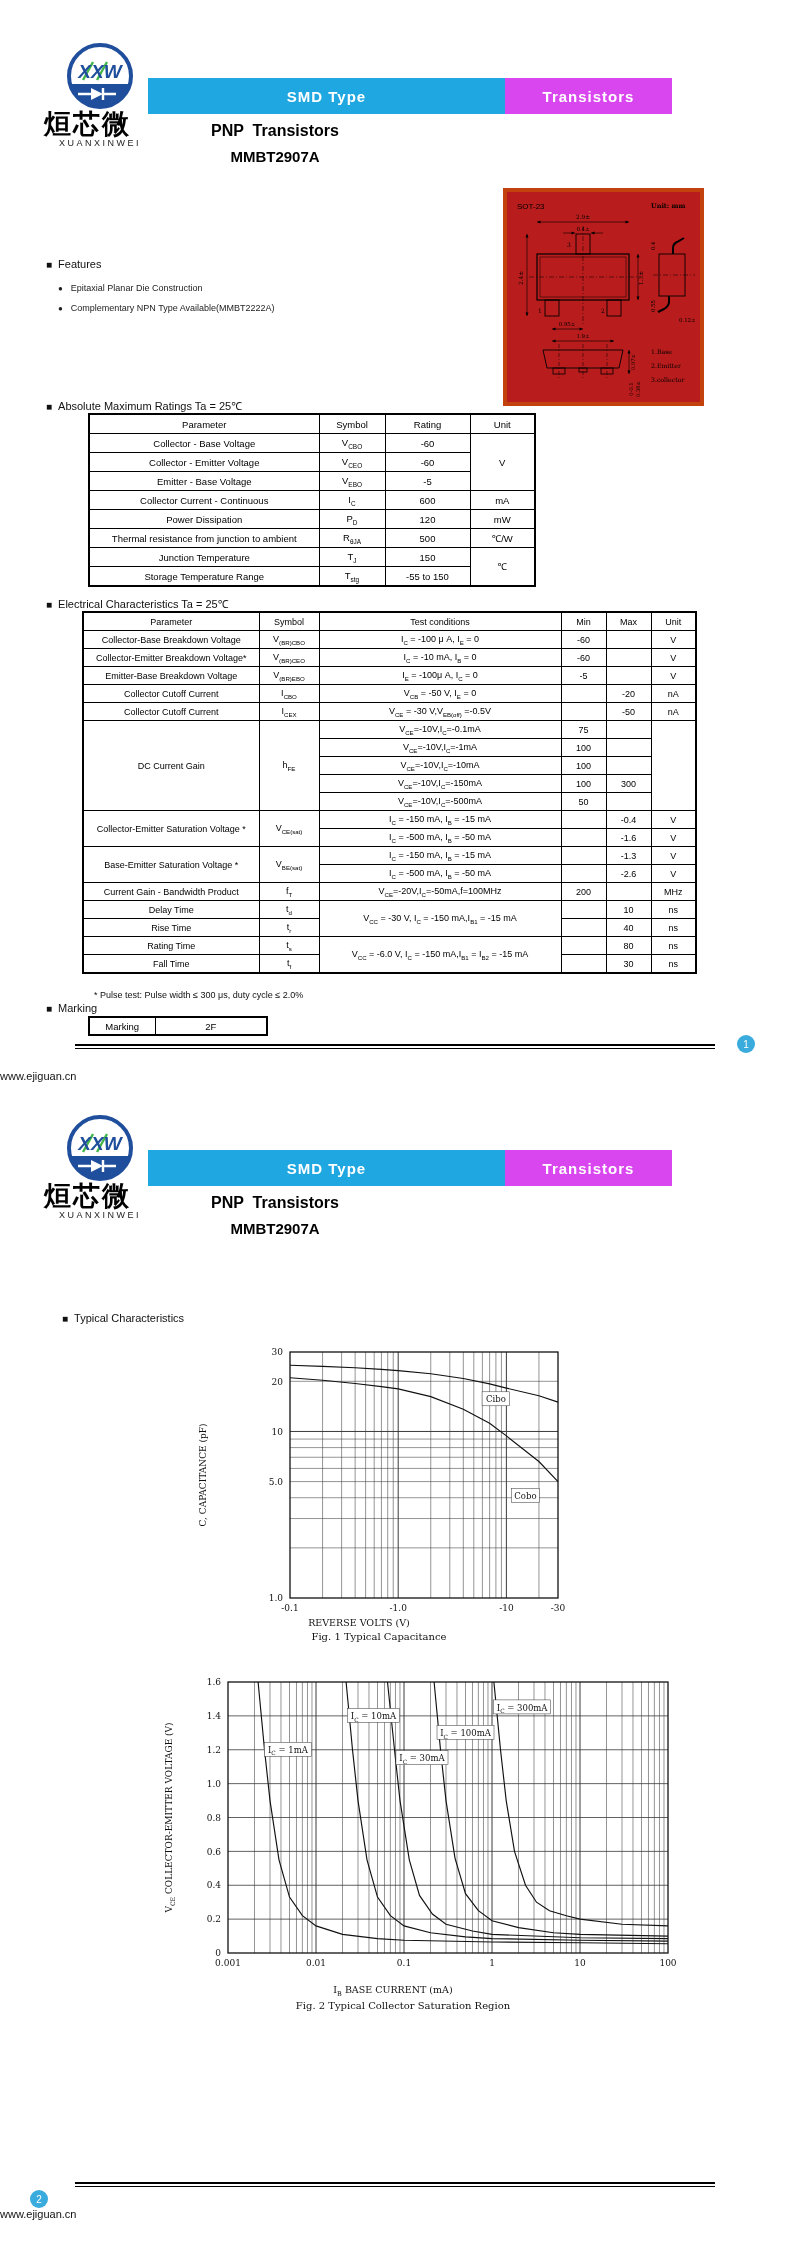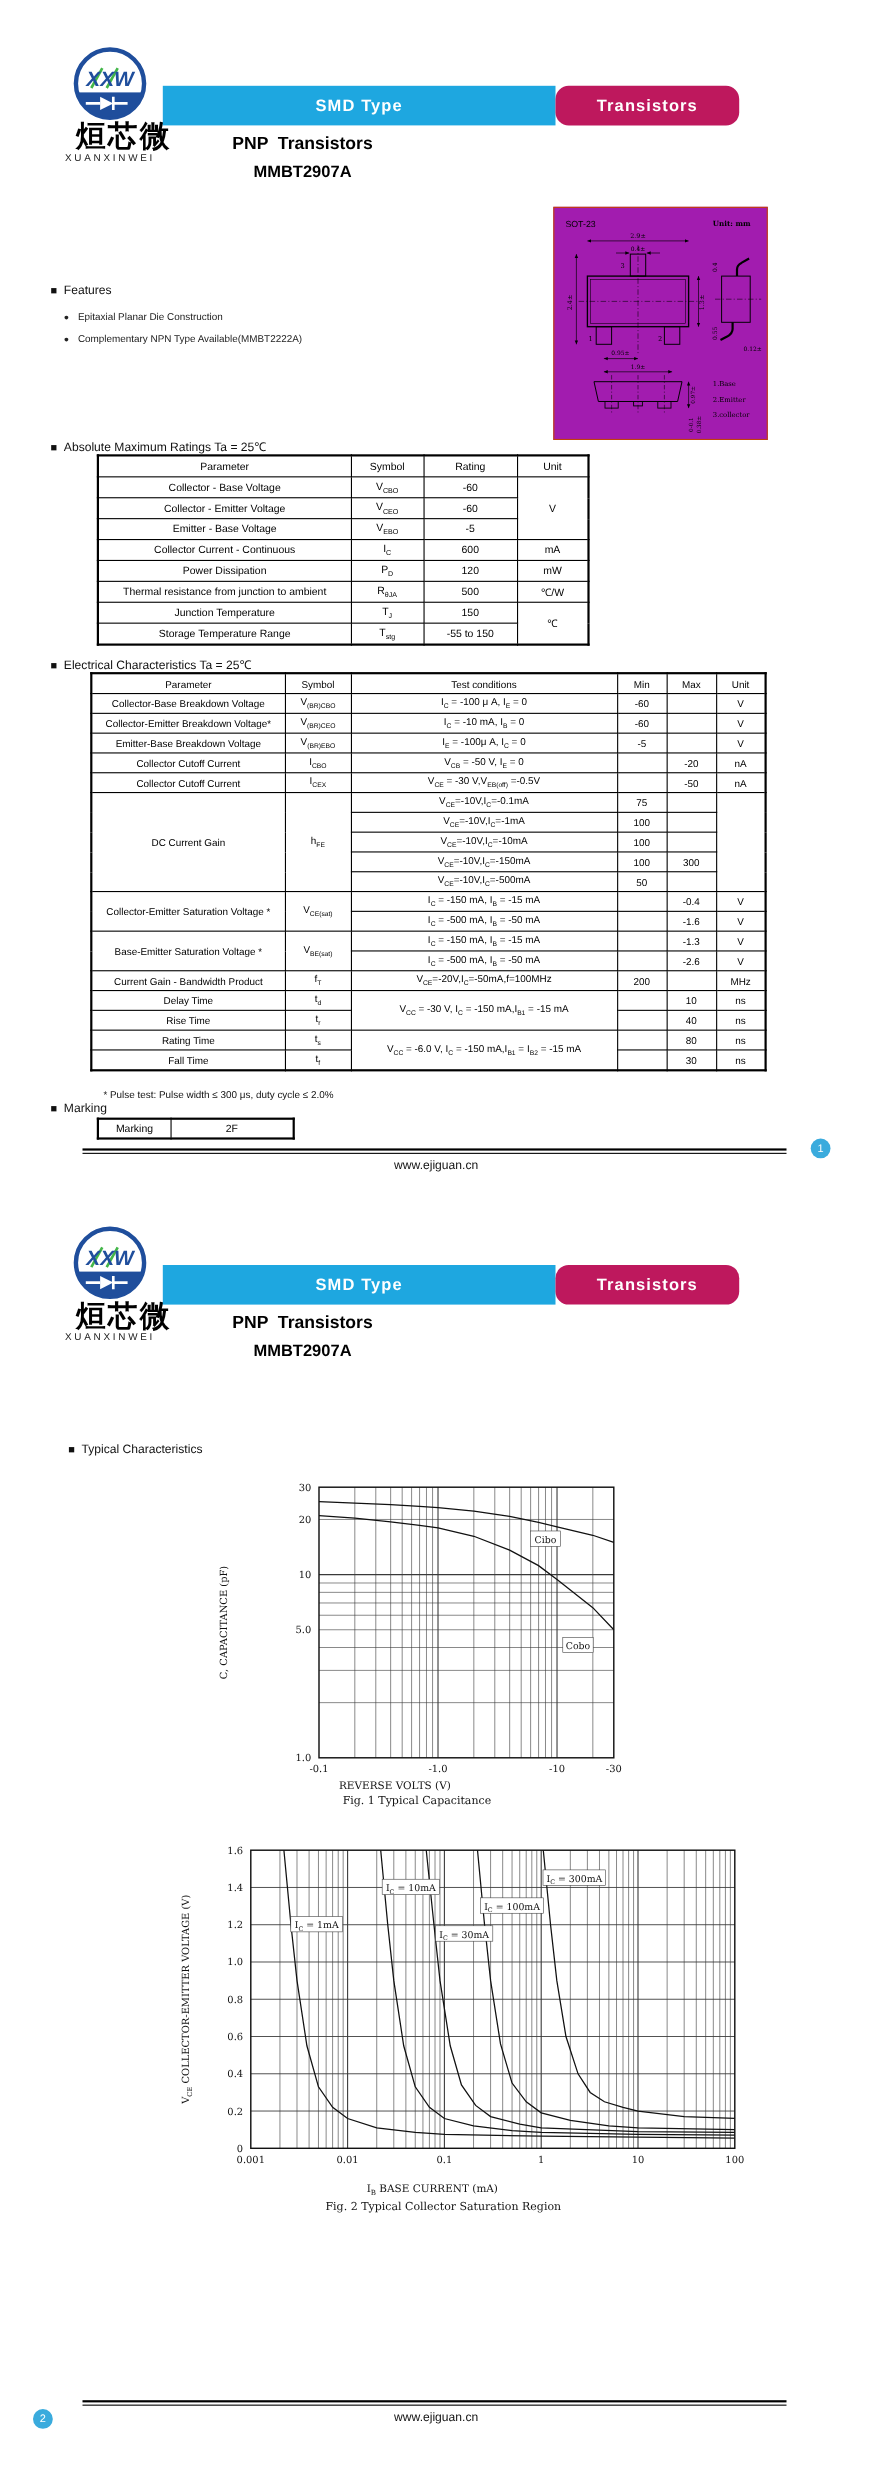--- a/index.html
+++ b/index.html
@@ -1,43 +1,43 @@
 <!DOCTYPE html>
 <html><head>
 <meta charset="utf-8">
 <style>
   html,body{margin:0;padding:0;background:#fff;}
   .sheet{position:relative;width:793px;height:2244px;background:#fff;overflow:hidden;
          font-family:"Liberation Sans",sans-serif;color:#000;}
   .abs{position:absolute;}
-  .brand-cn{font-weight:bold;font-size:27px;letter-spacing:2px;text-align:right;}
+  .brand-cn{font-weight:bold;font-size:27px;letter-spacing:2px;text-align:left;}
   .brand-en{font-size:9px;letter-spacing:2.5px;text-align:center;color:#222;}
   .bar{height:36px;display:flex;align-items:center;justify-content:center;color:#fff;
        font-weight:bold;font-size:15px;letter-spacing:1px;}
   .bar-light{background:#1ea7e0;}
-  .bar-dark{background:#be185d;border-radius:12px;}
+  .bar-dark{background:#d946ef;}
   .doc-title{font-weight:bold;font-size:16px;text-align:center;white-space:pre;}
   .doc-sub{font-weight:bold;font-size:15px;text-align:center;}
   .sec-head{font-size:11px;color:#111;}
   .sec-head .sq{font-size:10px;margin-right:6px;}
   .feat{font-size:9px;color:#222;}
   .feat .dot{font-size:8px;margin-right:8px;}
-  .pkg-box{border:1px solid #c2410c;background:#a21caf;}
+  .pkg-box{border:4px solid #c2410c;background:#b91c1c;}
   table{border-collapse:collapse;table-layout:fixed;background:#fff;border-radius:27px;}
   table.dt{border:2px solid #000;}
   table.dt th,table.dt td{border:1px solid #000;font-weight:normal;font-size:9.5px;
      text-align:center;padding:0 3px;overflow:hidden;}
   #absmax-table td,#absmax-table th{height:18px;}
   #elec-table td,#elec-table th{height:17px;font-size:9px;}
   #marking-table td{height:16px;font-size:9.5px;}
   td.l{text-align:left;}
   sub{font-size:68%;}
   .footnote{font-size:9px;color:#111;}
   .rule{border-top:2px solid #000;border-bottom:1px solid #000;height:2px;}
-  .url{font-size:11px;text-align:center;color:#111;}
+  .url{font-size:11px;color:#111;margin-top:16px;}
   .badge{width:18px;height:18px;border-radius:50%;background:#3aabdd;color:#fff;
          font-size:10px;display:flex;align-items:center;justify-content:center;}
   svg text{font-family:"DejaVu Serif",serif;}
   svg .sans{font-family:"Liberation Sans",sans-serif;}
 </style>
 </head>
 <body>
 
 <div class="sheet">
 

